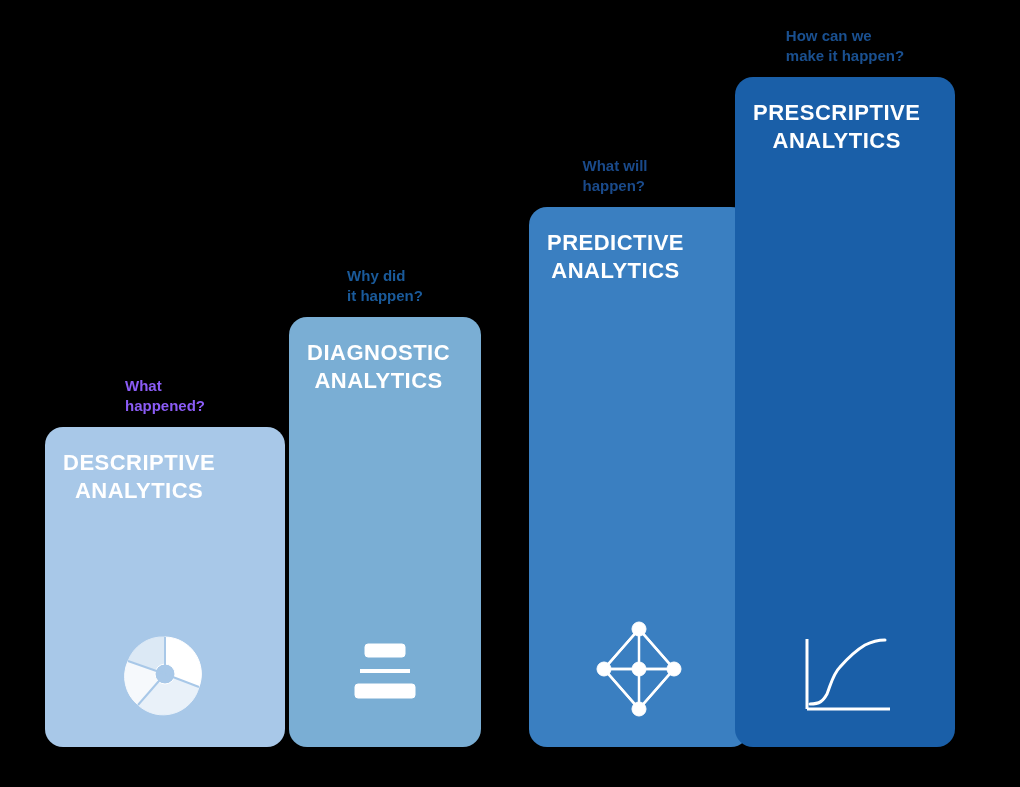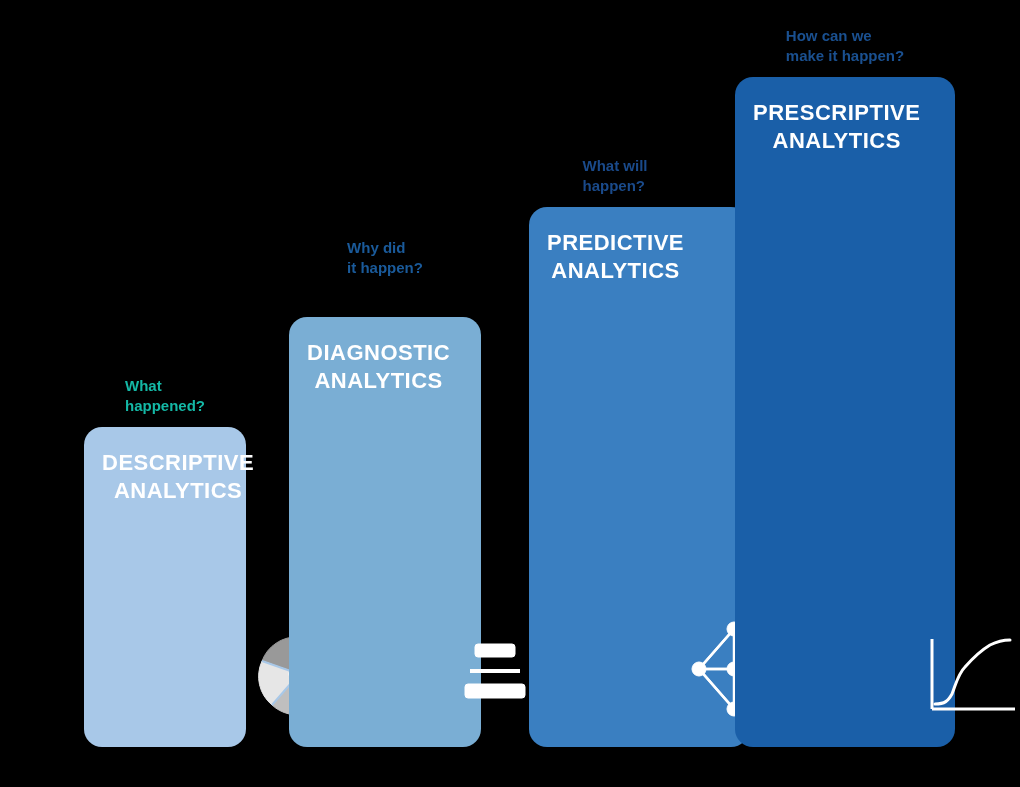--- a/index.html
+++ b/index.html
@@ -35,21 +35,21 @@
       font-weight: bold;
       font-size: 15px;
       text-align: left;
       margin-bottom: 12px;
       line-height: 1.3;
     }
 
     .column {
       border-radius: 18px;
       display: flex;
-      flex-direction: row;
+      flex-direction: column;
       align-items: center;
       justify-content: space-between;
       padding: 22px 18px 28px 18px;
       position: relative;
     }
 
     .column-title {
       font-weight: bold;
       font-size: 22px;
       text-align: center;
@@ -64,26 +64,26 @@
       display: flex;
       align-items: center;
       justify-content: center;
       margin-top: auto;
     }
 
     
     .col1-wrapper { width: 210px; }
     .col1 {
       background: #a8c8e8;
-      width: 162px;
+      width: 240px;
       height: 320px;
     }
 
     
-    .col2-wrapper { width: 230px; gap: 28px; }
+    .col2-wrapper { width: 230px; }
     .col2 {
       background: #7aaed4;
       width: 192px;
       height: 430px;
     }
 
     
     .col3-wrapper { width: 230px; }
     .col3 {
       background: #3a7fc1;
@@ -106,21 +106,21 @@
       stroke: white;
     }
 
   </style>
 </head>
 <body>
 
 <div class="chart-container">
 
   <div class="column-wrapper col1-wrapper">
-    <div class="question-label" style="color:#14b8a6;">What<br>happened?</div>
+    <div class="question-label" style="color:#8b5cf6;">What<br>happened?</div>
     <div class="column col1">
       <div class="column-title">DESCRIPTIVE<br>ANALYTICS</div>
       <div class="column-icon">
 
         <svg width="90" height="90" viewBox="0 0 90 90" fill="none" xmlns="http://www.w3.org/2000/svg">
           <circle cx="45" cy="45" r="38" fill="none" stroke="white" stroke-width="0"></circle>
 
           <path d="M45,45 L45,8 A37,37 0 0,1 79,58 Z" fill="white" opacity="1"></path>
           <path d="M45,45 L79,58 A37,37 0 0,1 18,76 Z" fill="white" opacity="0.75"></path>
           <path d="M45,45 L18,76 A37,37 0 0,1 8,32 Z" fill="white" opacity="0.9"></path>

